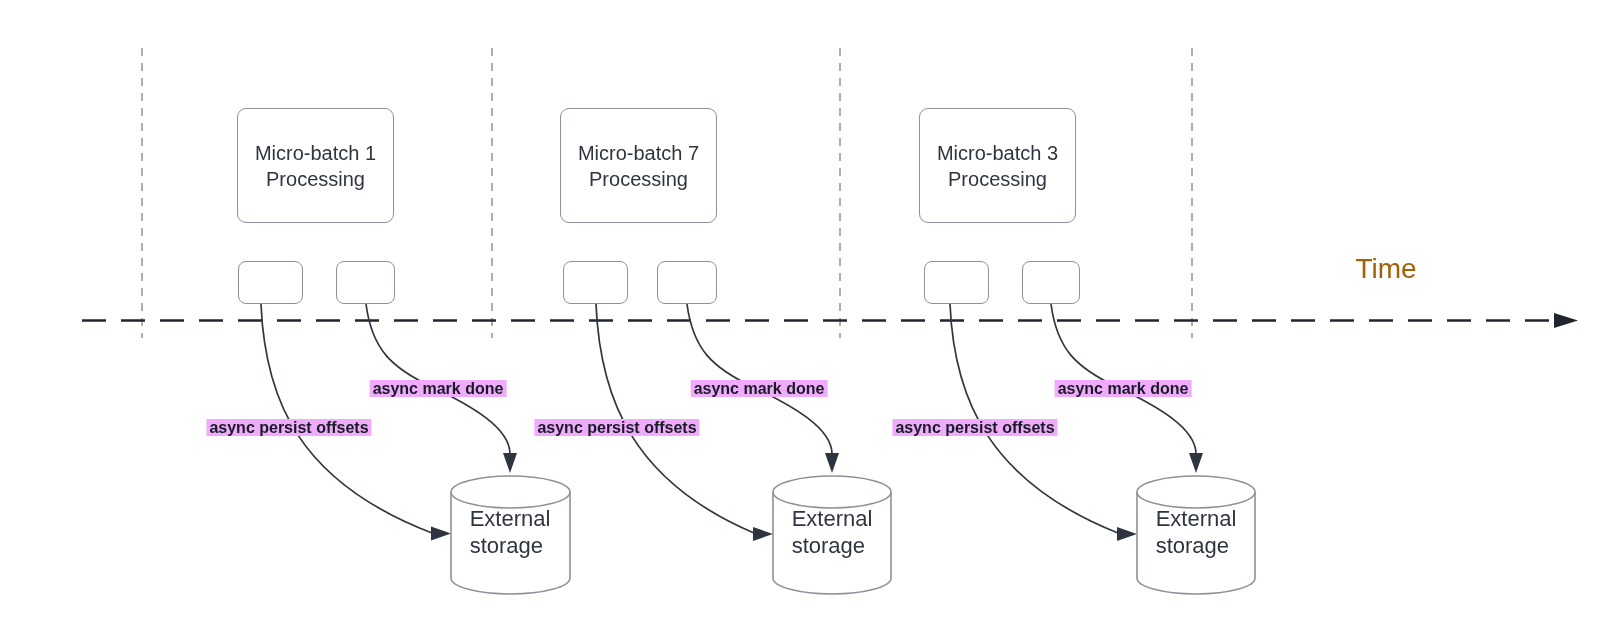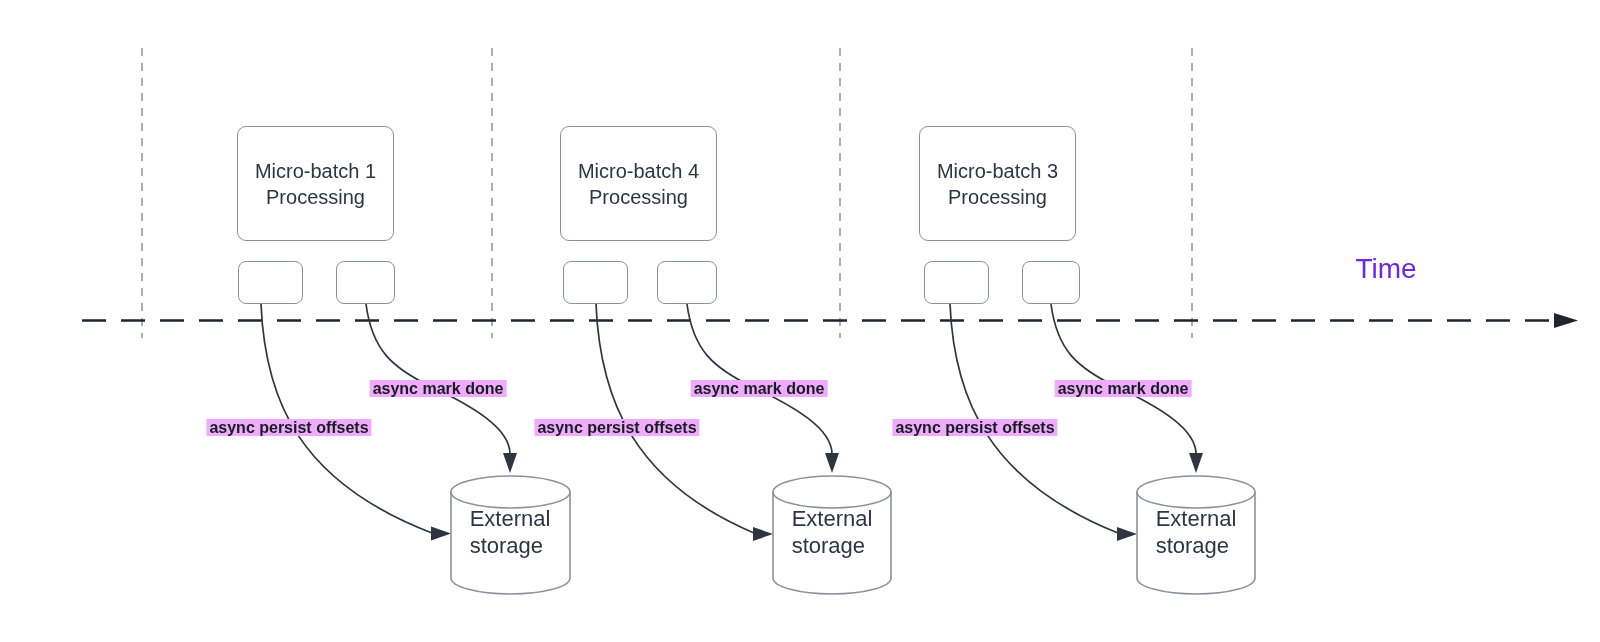--- a/index.html
+++ b/index.html
@@ -2,21 +2,21 @@
 <html><head>
 <meta charset="utf-8">
 <style>
   html,body { margin:0; padding:0; background:#ffffff; }
   #canvas {
     position:relative; width:1600px; height:642px; background:#ffffff;
     font-family:"Liberation Sans", sans-serif; overflow:hidden;
   }
   #diagram-svg { position:absolute; left:0; top:0; }
   .proc-box {
-    position:absolute; top:126px; width:157px; height:115px;
+    position:absolute; top:108px; width:157px; height:115px;
     border:1.6px solid #8c919b; border-radius:9px; background:#ffffff;
     display:flex; align-items:center; justify-content:center;
     text-align:center; font-size:20px; line-height:26px; color:#2f3540;
     white-space:pre-line; box-sizing:border-box;
   }
   .mini-box {
     position:absolute; top:261px; height:43px;
     border:1.6px solid #8c919b; border-radius:8px; background:#ffffff;
     box-sizing:border-box;
   }
@@ -26,21 +26,21 @@
     font-size:16px; font-weight:700; color:#171c24; white-space:nowrap;
     line-height:17px;
   }
   .storage-label {
     position:absolute; top:505px; transform:translateX(-50%);
     text-align:left; font-size:22px; line-height:27px; color:#2f3540;
     white-space:pre-line;
   }
   .time-label {
     position:absolute; left:1386px; top:253px; transform:translateX(-50%);
-    font-size:28px; color:#6d28d9; white-space:nowrap;
+    font-size:28px; color:#a16207; white-space:nowrap;
   }
 </style>
 </head>
 <body>
 
 <div id="canvas">
 
   <svg id="diagram-svg" width="1600" height="642" viewBox="0 0 1600 642">
 
     <path d="M142 48 V338" stroke="#a6a6a6" stroke-width="1.8" fill="none" stroke-dasharray="8 7"></path>
@@ -82,21 +82,21 @@
 
   <div class="proc-box" style="left:237px;">Micro-batch 1
 Processing</div>
   <div class="mini-box" style="left:238px;width:65px;"></div>
   <div class="mini-box" style="left:336px;width:59px;"></div>
   <div class="arrow-label" style="left:289px;top:419px;">async persist offsets</div>
   <div class="arrow-label" style="left:438px;top:380px;">async mark done</div>
   <div class="storage-label" style="left:510px;">External
 storage</div>
 
-  <div class="proc-box" style="left:560px;">Micro-batch 4
+  <div class="proc-box" style="left:560px;">Micro-batch 7
 Processing</div>
   <div class="mini-box" style="left:563px;width:65px;"></div>
   <div class="mini-box" style="left:657px;width:60px;"></div>
   <div class="arrow-label" style="left:617px;top:419px;">async persist offsets</div>
   <div class="arrow-label" style="left:759px;top:380px;">async mark done</div>
   <div class="storage-label" style="left:832px;">External
 storage</div>
 
   <div class="proc-box" style="left:919px;">Micro-batch 3
 Processing</div>

